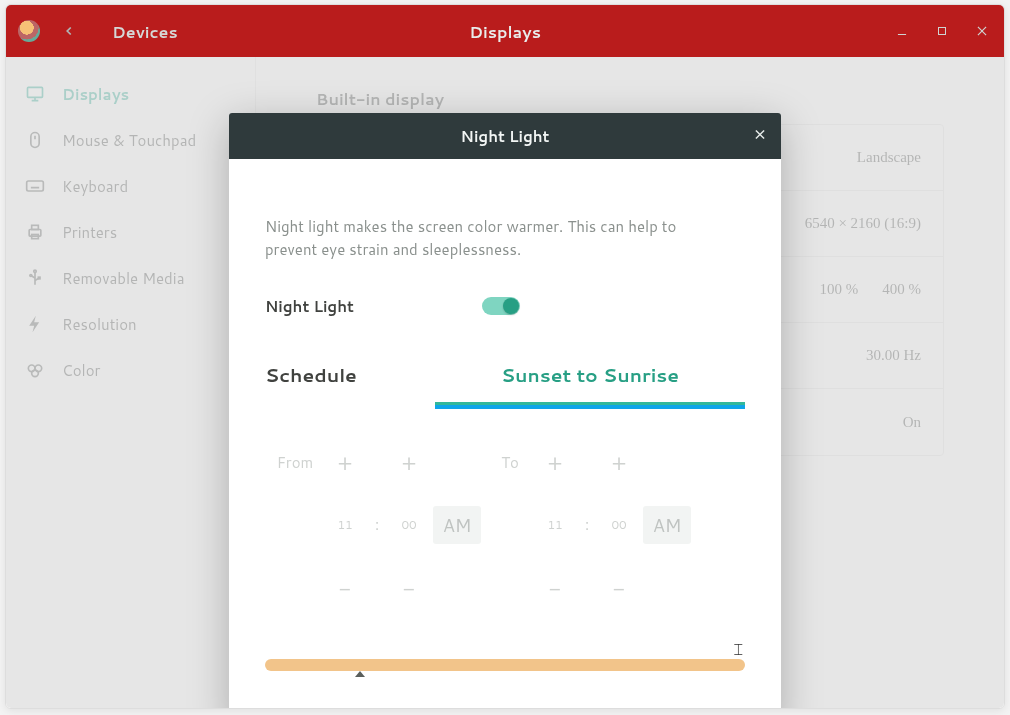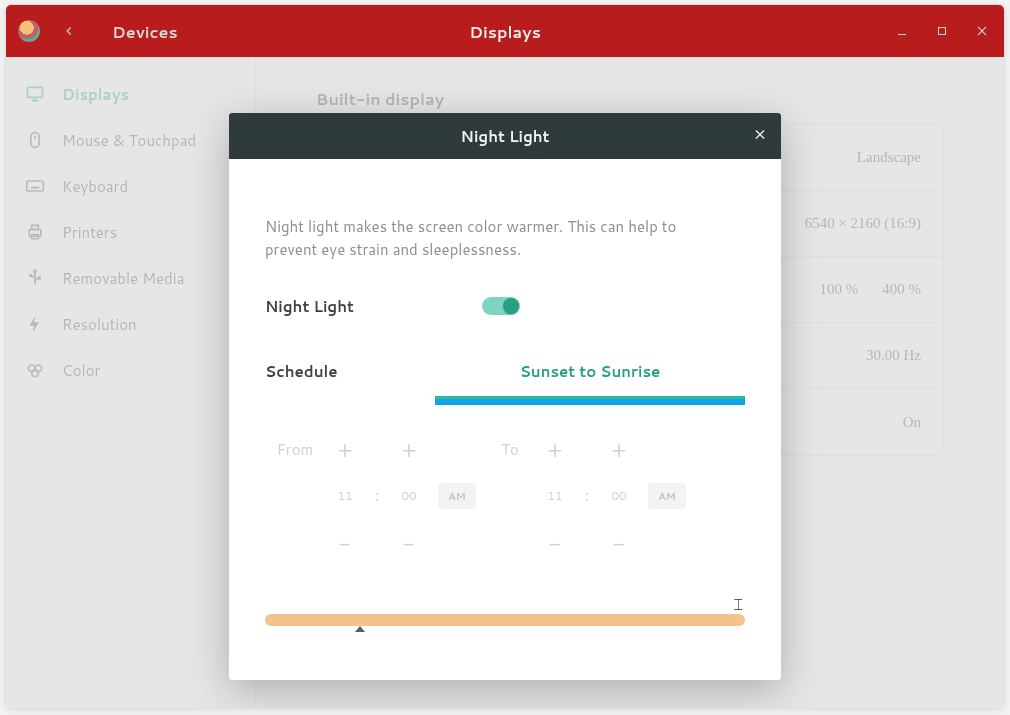--- a/index.html
+++ b/index.html
@@ -69,39 +69,39 @@
   .row-toggle .lbl { font-weight:700; font-size:15px; color:#40423f; }
   .switch {
     margin-left: 128px;
     width: 38px; height: 18px; border-radius: 10px; background:#7fd5c1;
     position:relative; cursor:pointer;
   }
   .switch::after {
     content:""; position:absolute; right:1px; top:1px; width:16px; height:16px;
     border-radius:50%; background:#279f84; box-shadow:0 1px 2px rgba(0,0,0,0.2);
   }
-  .row-sched { display:flex; align-items:baseline; margin-top:44px; font-size:15px; }
+  .row-sched { display:flex; align-items:baseline; margin-top:44px; font-size:19px; }
   .sched-label { font-weight:700; color:#40423f; width:170px; }
-  .tabs-wrap { flex:1; display:flex; border-bottom:7px solid #0ea5e9; }
+  .tabs-wrap { flex:1; display:flex; border-bottom:5px solid #0ea5e9; }
   .tab { flex:1; text-align:center; padding-bottom:14px; font-weight:700; color:#40423f; cursor:pointer; }
   .tab.active { color:#279f84; border-bottom:3px solid #32b89a; margin-bottom:-1px; }
   .tab.inactive { color:#7a7e7b; font-weight:700; }
   .time-grid {
-    margin-top: 29px;
+    margin-top: 38px;
     display:grid;
     grid-template-columns: 60px 40px 24px 40px 56px 50px 40px 24px 40px 56px;
     align-items:center; justify-items:center;
-    row-gap:18px;
+    row-gap:28px;
     color:#cfd2d0; font-size:15px;
   }
   .tg-head { color:#cfd2d0; font-size:15px; }
   .tg-op { color:#cfd2d0; font-size:22px; cursor:pointer; }
   .tg-num { color:#cfd2d0; font-size:12px; }
   .tg-colon { color:#cfd2d0; }
-  .tg-ampm { background:#f2f4f3; color:#bfc3c1; padding:6px 10px; border-radius:3px; font-weight:700; font-size:10px; cursor:pointer; }
+  .tg-ampm { background:#f2f4f3; color:#bfc3c1; padding:6px 10px; border-radius:3px; font-weight:400; font-size:18px; cursor:pointer; }
   .slider-wrap { margin-top:56px; position:relative; height:30px; }
   .slider-track {
     height:12px; border-radius:6px;
     background:#f2c48a;
     width:100%;
   }
   .slider-cursor {
     position:absolute; right:6px; top:-22px; font-size:16px; color:#2e2e2e;
     letter-spacing:-4px;
   }

